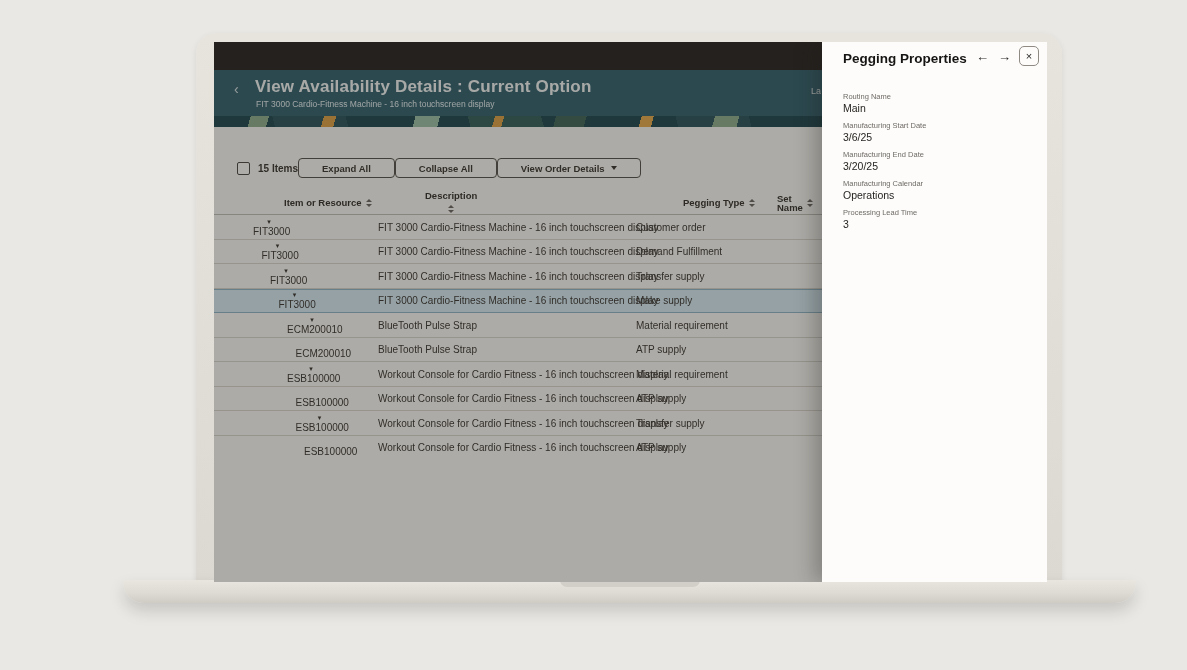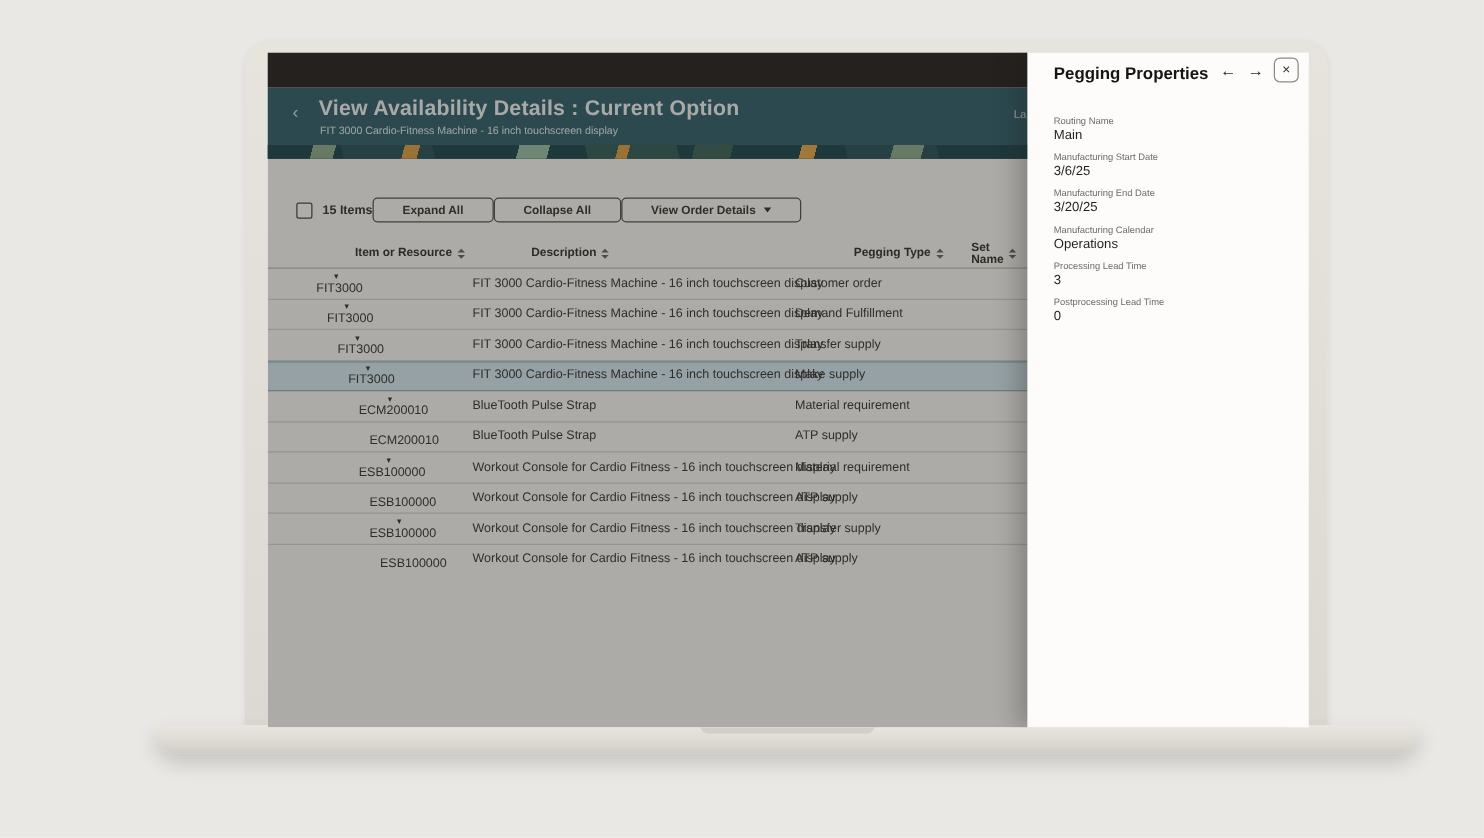--- a/index.html
+++ b/index.html
@@ -61,21 +61,21 @@
     font-size:9.5px; font-weight:bold; color:#39352f; border:1px solid #55514b;
     border-radius:4px; background:transparent; white-space:nowrap; cursor:default; }
   .caret-down { width:0; height:0; border-left:3.5px solid transparent;
     border-right:3.5px solid transparent; border-top:4.5px solid #39352f; }
 
   
   .thead { position:absolute; left:0; top:63px; width:608px; height:25px;
     border-bottom:1px solid #c2bfb8; font-size:9.5px; font-weight:bold; color:#35312c; }
   .th { position:absolute; top:0; height:25px; display:flex; align-items:center; gap:4px;margin-left:47px; }
   .th.two-line { line-height:9px; }
-  .th-0 { left:23px; }  .th-1 { left:164px; }  .th-2 { left:422px; }
+  .th-0 { left:23px; }  .th-1 { left:164px;flex-direction:column; }  .th-2 { left:422px; }
   .th-3 { left:516px; width:36px; } .th-4 { left:569px; width:34px;flex-direction:column; }
   .sort-icon { display:inline-flex; flex-direction:column; gap:2px; }
   .sort-icon i { display:block; width:0; height:0;
     border-left:3px solid transparent; border-right:3px solid transparent; }
   .sort-icon .up { border-bottom:3.5px solid #6b6762; }
   .sort-icon .dn { border-top:3.5px solid #6b6762; }
 
   .tbody { position:absolute; left:0; top:88px; width:608px; height:240px; overflow:hidden; }
   .row { position:relative; height:24.5px; border-bottom:1px solid #d8d6ce;
     font-size:10px; color:#3a3632; }
@@ -320,20 +320,16 @@
   <div class="field">
     <div class="field-label">Manufacturing Calendar</div>
     <div class="field-value">Operations</div>
   </div>
 
   <div class="field">
     <div class="field-label">Processing Lead Time</div>
     <div class="field-value">3</div>
   </div>
 
-  <div class="field">
-    <div class="field-label">Postprocessing Lead Time</div>
-    <div class="field-value">0</div>
-  </div>
 </div>
   </div>
 
 </div>
 
 </body></html>

